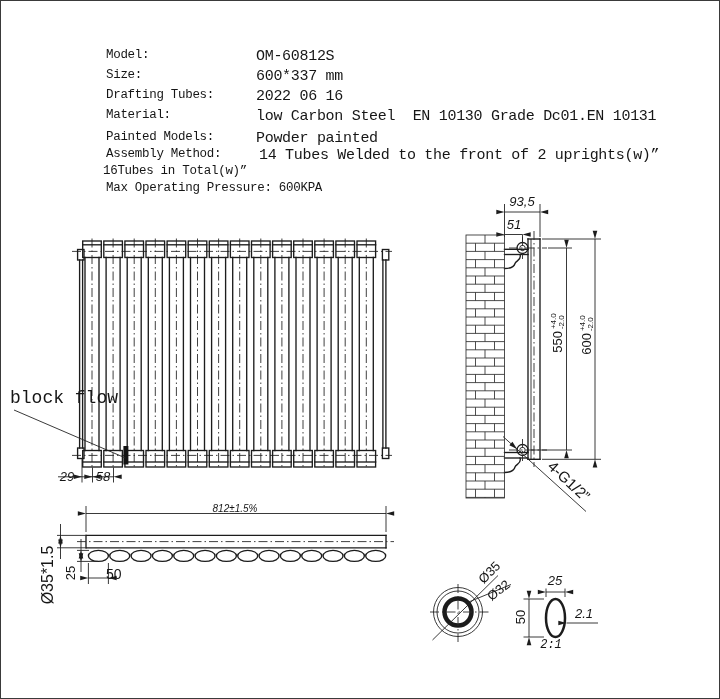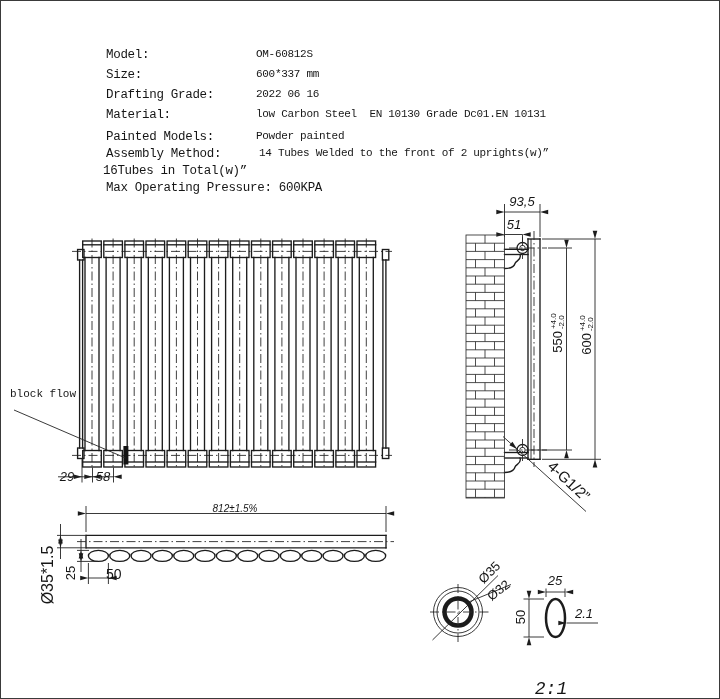--- a/index.html
+++ b/index.html
@@ -10,21 +10,21 @@
   }
   svg.drawing{position:absolute;left:0;top:0;width:718px;height:697px;}
   svg .ol{stroke:#1c1c1c;stroke-width:1.35;fill:none;stroke-linecap:square;}
   svg .tl{stroke:#242424;stroke-width:0.9;fill:none;stroke-linecap:butt;}
   svg .cl{stroke:#2b2b2b;stroke-width:0.9;fill:none;stroke-dasharray:9 3 1.5 3;}
   svg .bk{stroke:#2e2e2e;stroke-width:0.85;fill:none;}
   svg .ar{fill:#1c1c1c;stroke:none;}
   .lbl{position:absolute;white-space:pre;line-height:1.15;}
   .mono{font-family:"Liberation Mono",monospace;}
   .spec-label{font-size:12.5px;letter-spacing:-0.3px;}
-  .spec-value{font-size:11px;letter-spacing:-0.3px;}
+  .spec-value{font-size:15px;letter-spacing:-0.3px;}
   .dim{font-size:13px;}
   .dim-c{transform:translate(-50%,-50%);text-align:center;font-style:italic;}
   .rot90{transform:translate(-50%,-50%) rotate(-90deg);}
   .tolpair{display:inline-flex;flex-direction:column;font-size:8px;line-height:1.05;
            vertical-align:middle;margin-left:2px;}
   .dimnum{display:inline-block;vertical-align:middle;font-size:13px;}
   .rotbox{display:flex;align-items:center;}
 </style>
 </head>
 <body>
@@ -344,47 +344,47 @@
         <line x1="565.5" y1="622" x2="597" y2="622" class="tl"></line>
         <path d="M0,0 L8.2,2.3 L8.2,-2.3 Z" class="ar" transform="translate(565.5,622) rotate(180)"></path>
       </g>
   </svg>
 
   <div>
     <div class="lbl mono spec-label" style="left:105px;top:47px">Model:</div>
     <div class="lbl mono spec-value" style="left:255px;top:47px">OM-60812S</div>
     <div class="lbl mono spec-label" style="left:105px;top:67px">Size:</div>
     <div class="lbl mono spec-value" style="left:255px;top:67px">600*337 mm</div>
-    <div class="lbl mono spec-label" style="left:105px;top:87px">Drafting Grade:</div>
+    <div class="lbl mono spec-label" style="left:105px;top:87px">Drafting Tubes:</div>
     <div class="lbl mono spec-value" style="left:255px;top:87px">2022 06 16</div>
     <div class="lbl mono spec-label" style="left:105px;top:107px">Material:</div>
     <div class="lbl mono spec-value" style="left:255px;top:107px">low Carbon Steel  EN 10130 Grade Dc01.EN 10131</div>
     <div class="lbl mono spec-label" style="left:105px;top:129px">Painted Models:</div>
     <div class="lbl mono spec-value" style="left:255px;top:129px">Powder painted</div>
     <div class="lbl mono spec-label" style="left:105px;top:146px">Assembly Method:</div>
     <div class="lbl mono spec-value" style="left:258px;top:146px">14 Tubes Welded to the front of 2 uprights(w)”</div>
     <div class="lbl mono spec-label" style="left:102px;top:163px">16Tubes in Total(w)”</div>
     <div class="lbl mono spec-label" style="left:105px;top:180px"><span>Max Operating Pressure:</span><span> </span><span>600KPA</span></div>
   </div>
 
-  <div class="lbl mono" style="left:9px;top:387px;font-size:11px">block flow</div>
+  <div class="lbl mono" style="left:9px;top:387px;font-size:18px">block flow</div>
   <div class="lbl dim dim-c" style="left:66px;top:476px">29</div>
   <div class="lbl dim dim-c" style="left:102px;top:476px">58</div>
 
   <div class="lbl dim dim-c" style="left:521px;top:201px">93,5</div>
   <div class="lbl dim dim-c" style="left:513px;top:224px">51</div>
   <div class="lbl rot90 rotbox" style="left:557px;top:332px"><span class="dimnum">550</span><span class="tolpair"><span>+4.0</span><span>-2.0</span></span></div>
   <div class="lbl rot90 rotbox" style="left:586px;top:334px"><span class="dimnum">600</span><span class="tolpair"><span>+4.0</span><span>-2.0</span></span></div>
   <div class="lbl dim" style="left:568px;top:480px;transform:translate(-50%,-50%) rotate(43deg);font-size:15px">4-G1/2”</div>
 
   <div class="lbl dim dim-c" style="left:234px;top:508px;font-size:10px">812±1.5%</div>
   <div class="lbl rot90" style="left:47px;top:574px">Ø35*1.5</div>
   <div class="lbl rot90" style="left:70px;top:572px;font-size:13px">25</div>
   <div class="lbl dim" style="left:105px;top:565px;font-size:14px">50</div>
 
   <div class="lbl dim" style="left:489px;top:572px;transform:translate(-50%,-50%) rotate(-45deg)">Ø35</div>
   <div class="lbl dim" style="left:498px;top:590px;transform:translate(-50%,-50%) rotate(-38deg)">Ø32</div>
   <div class="lbl dim dim-c" style="left:554px;top:580px">25</div>
   <div class="lbl rot90" style="left:520px;top:616px;font-size:13px">50</div>
   <div class="lbl dim dim-c" style="left:583px;top:613px">2.1</div>
-  <div class="lbl mono dim-c" style="left:550px;top:688px;font-size:18px;position:absolute">2:1</div>
+  <div class="lbl mono dim-c" style="left:550px;top:645px;font-size:12px;position:absolute">2:1</div>
 
 </div>
 
 </body></html>

